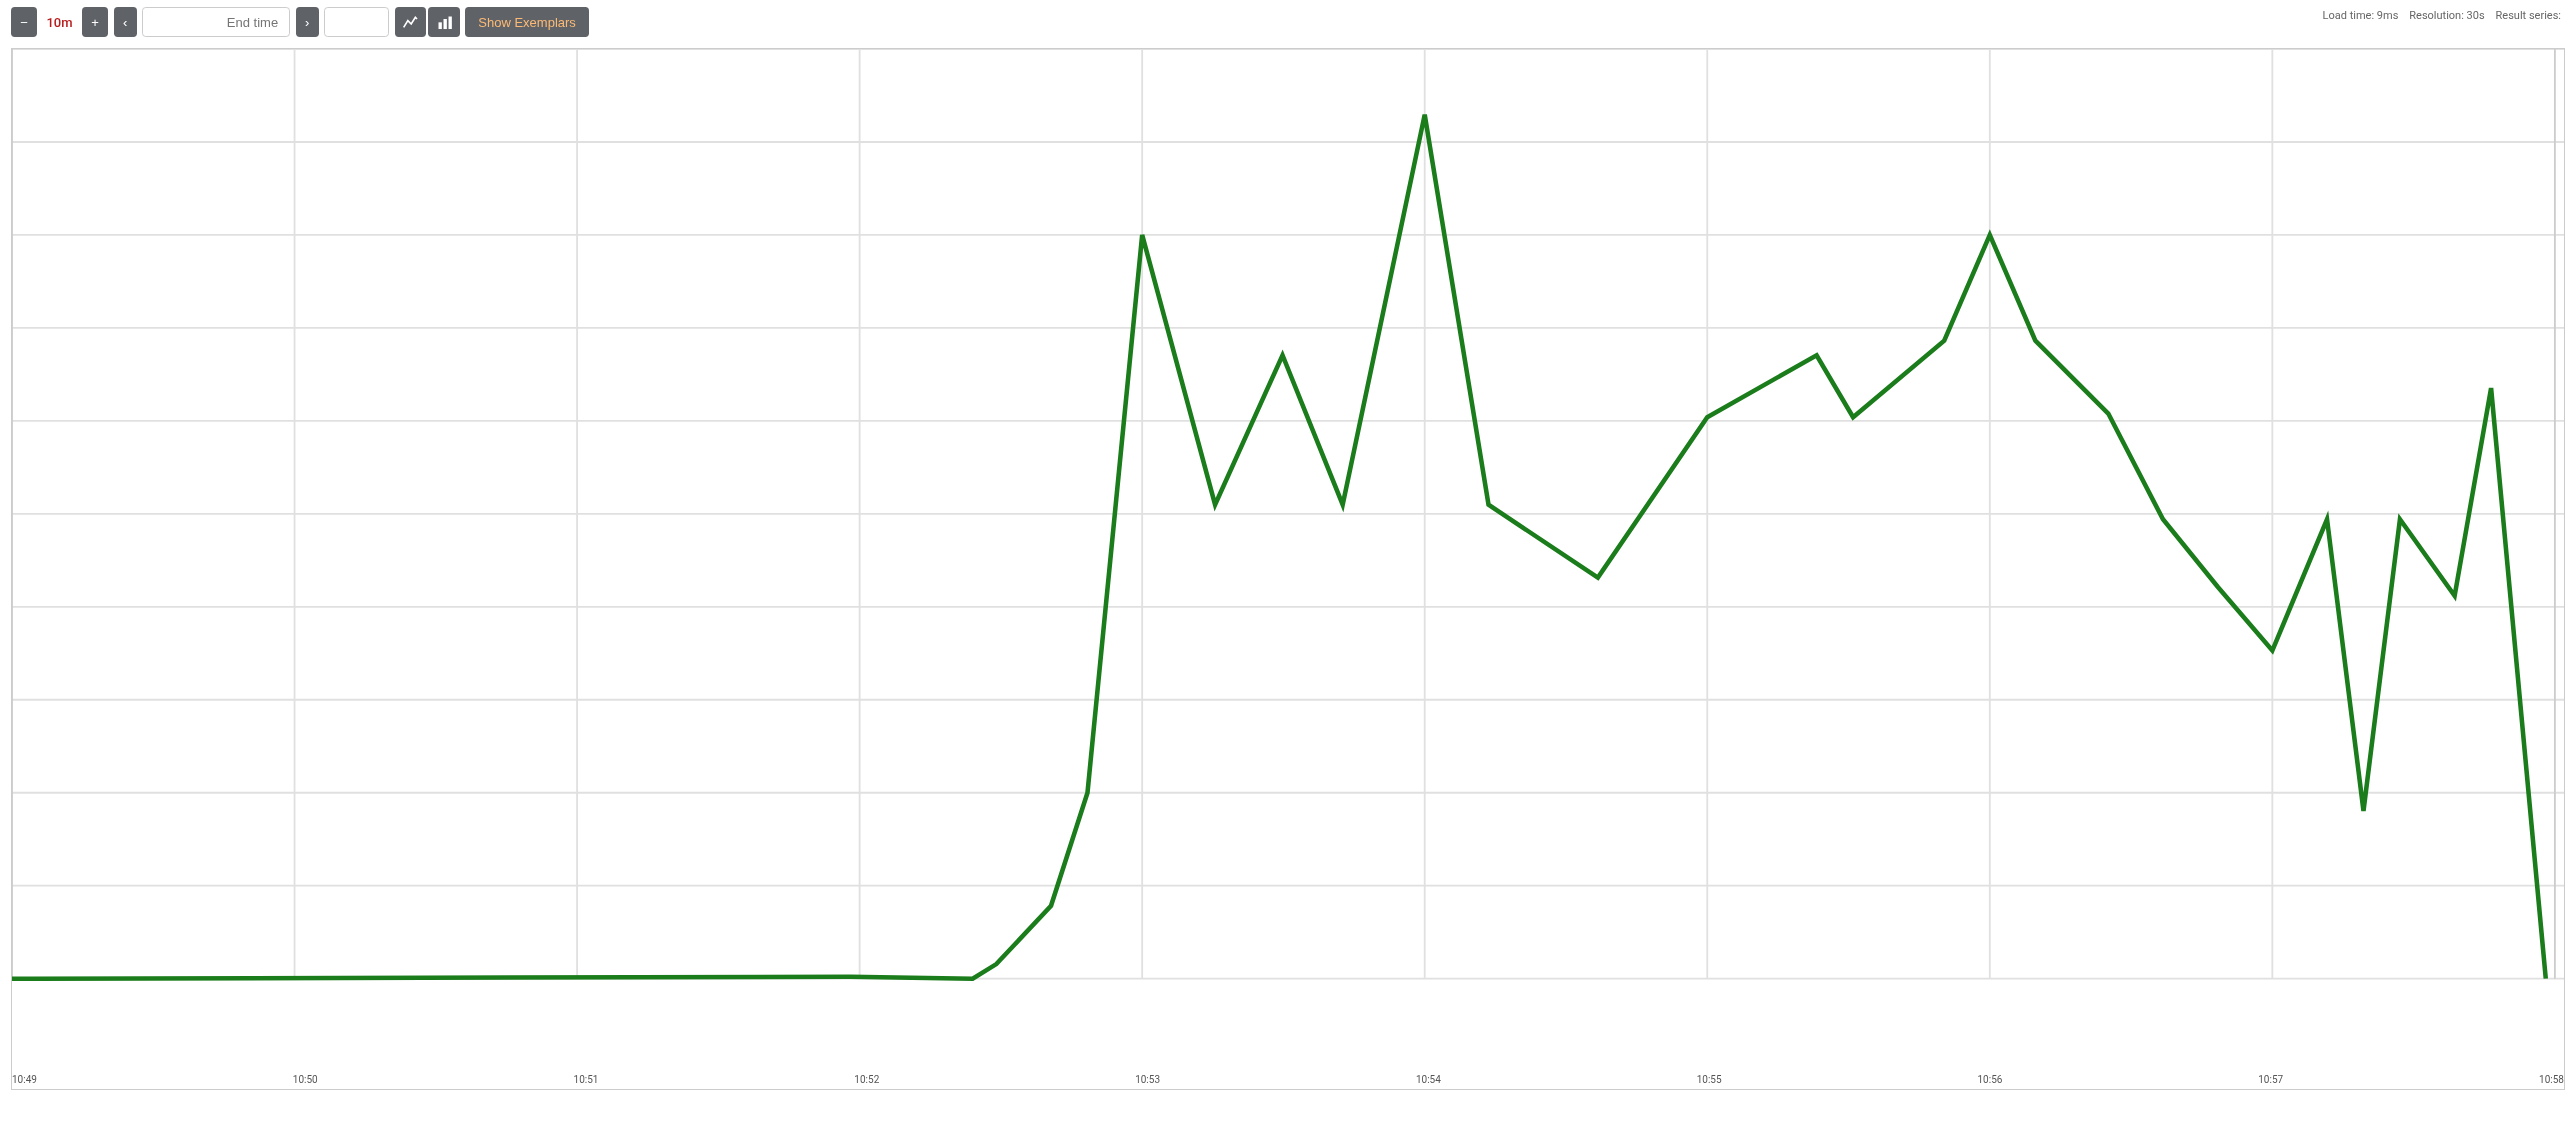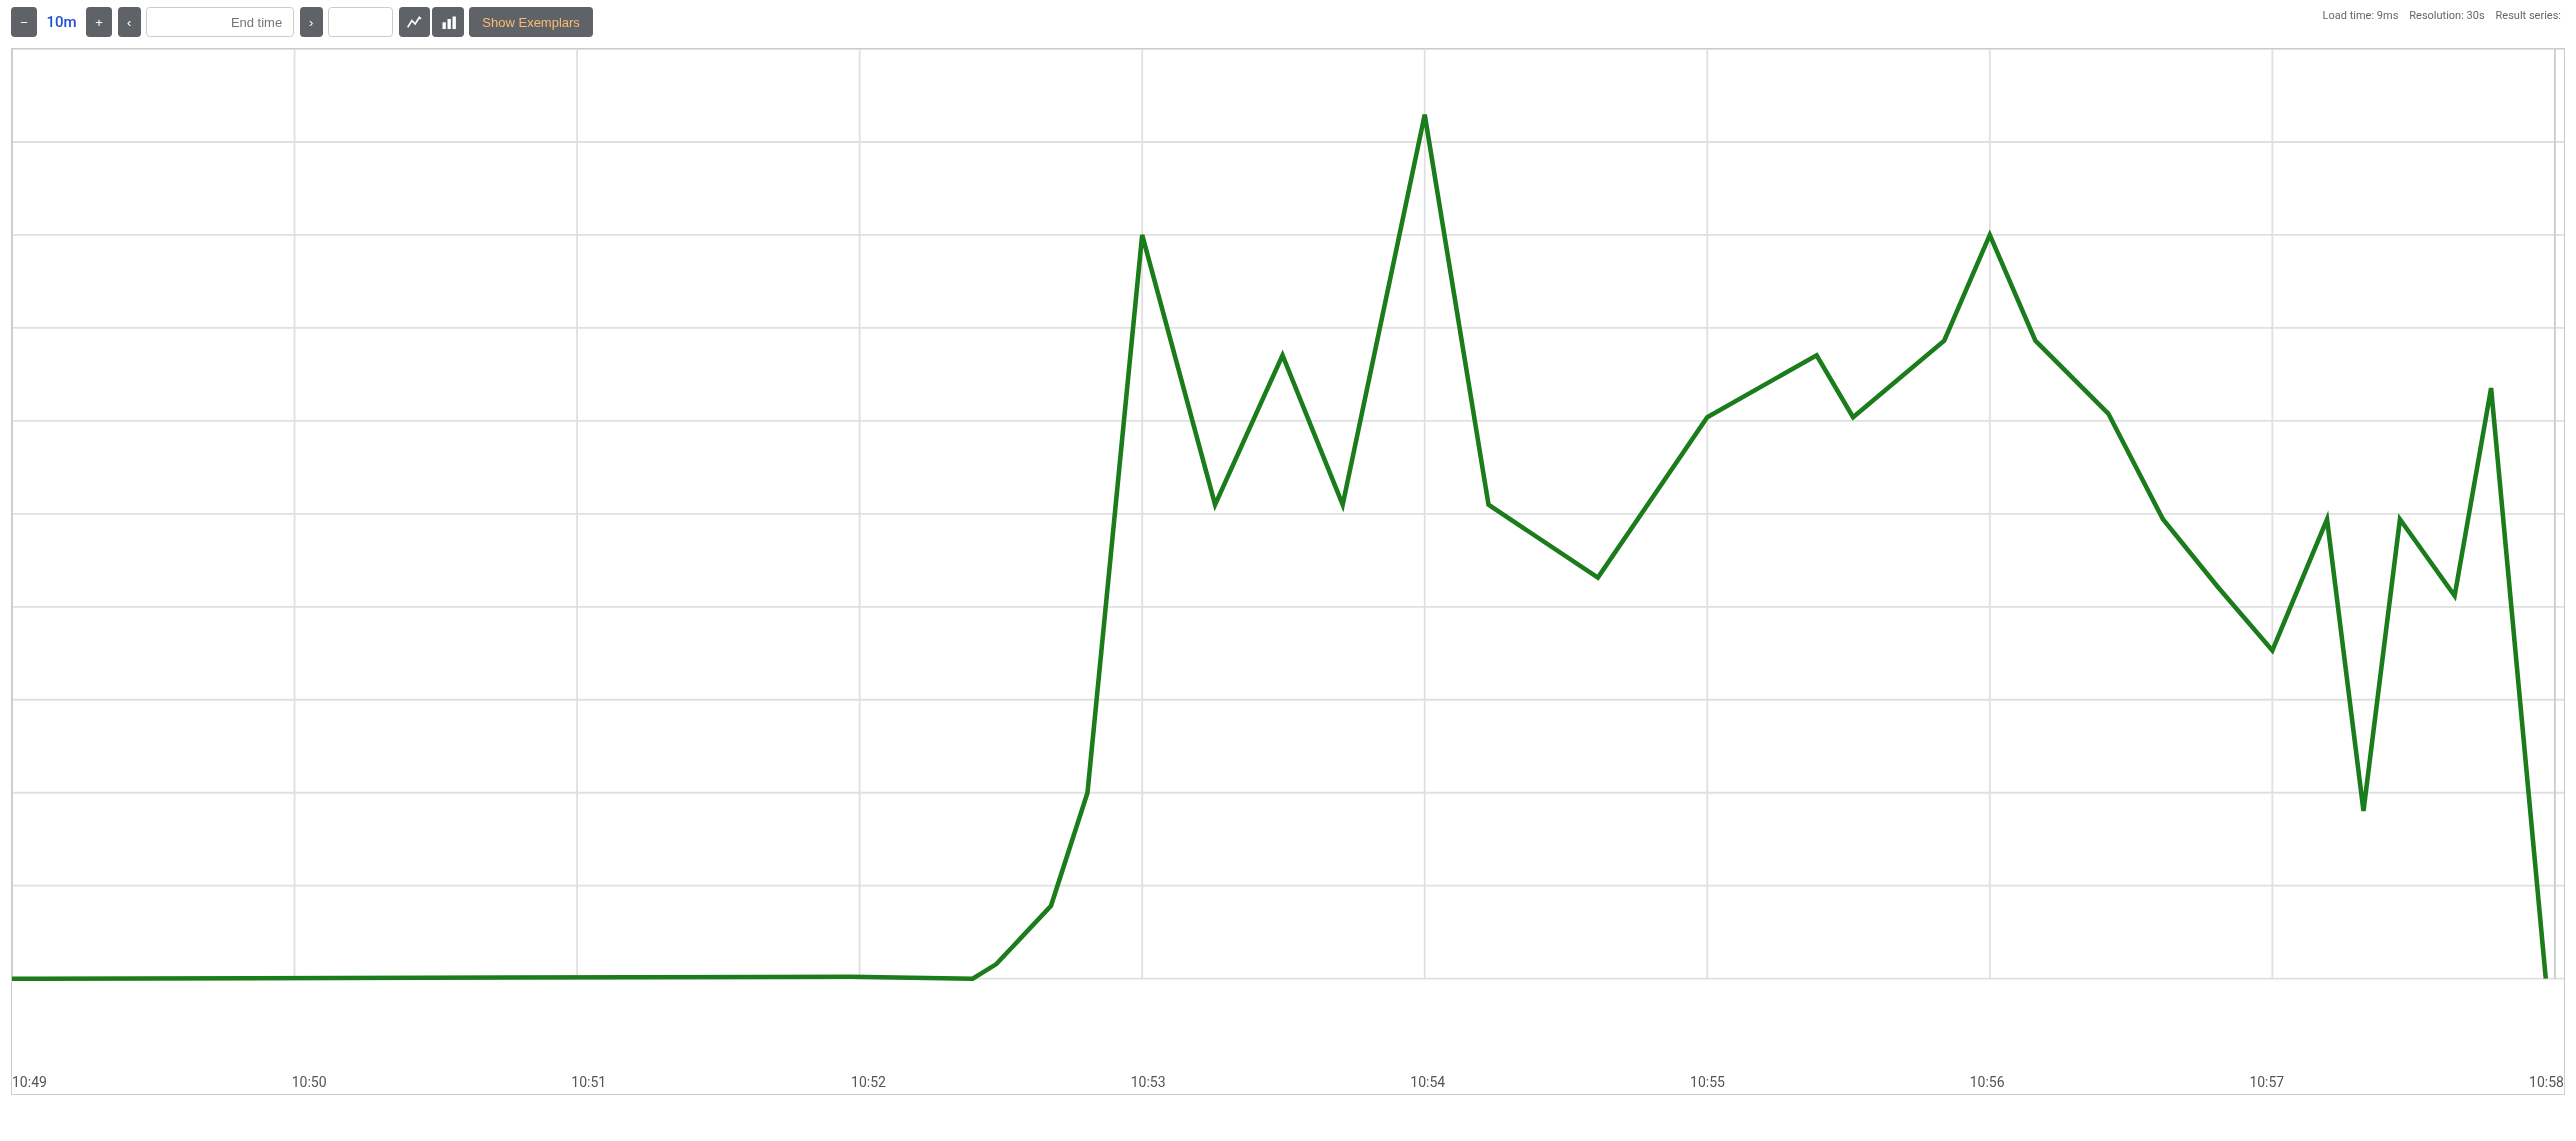--- a/index.html
+++ b/index.html
@@ -82,23 +82,23 @@
       font-size: 13px;
       height: 30px;
       text-align: center;
       color: #333;
       background: #fff;
       width: 65px;
     }
     .interval-display {
       background: #fff;
       border: none;
-      font-size: 15px;
+      font-size: 13px;
       font-weight: 500;
-      color: #1d4ed8;
+      color: #b91c1c;
       padding: 0 3.7px;
       text-align: right;
     }
     .show-exemplars-btn {
       background: #5f6368;
       color: #fdba74;
       border: none;
       border-radius: 3.7px;
       padding: 5.6px 13px;
       cursor: pointer;
@@ -138,21 +138,21 @@
       display: block;
       width: 100%;
     }
     .x-axis {
       display: flex;
       justify-content: space-between;
       padding: 3.7px 0 0 0;
       font-size: 11px;
       color: #555;
     }
-    .x-label { font-size: 14px; color: #555; }
+    .x-label { font-size: 10px; color: #555; }
     .icon-btn-group {
       display: flex;
       gap: 1.9px;
     }
     .icon-btn {
       background: #5f6368;
       color: #fff;
       border: none;
       border-radius: 3.7px;
       padding: 3.7px 7.4px;

